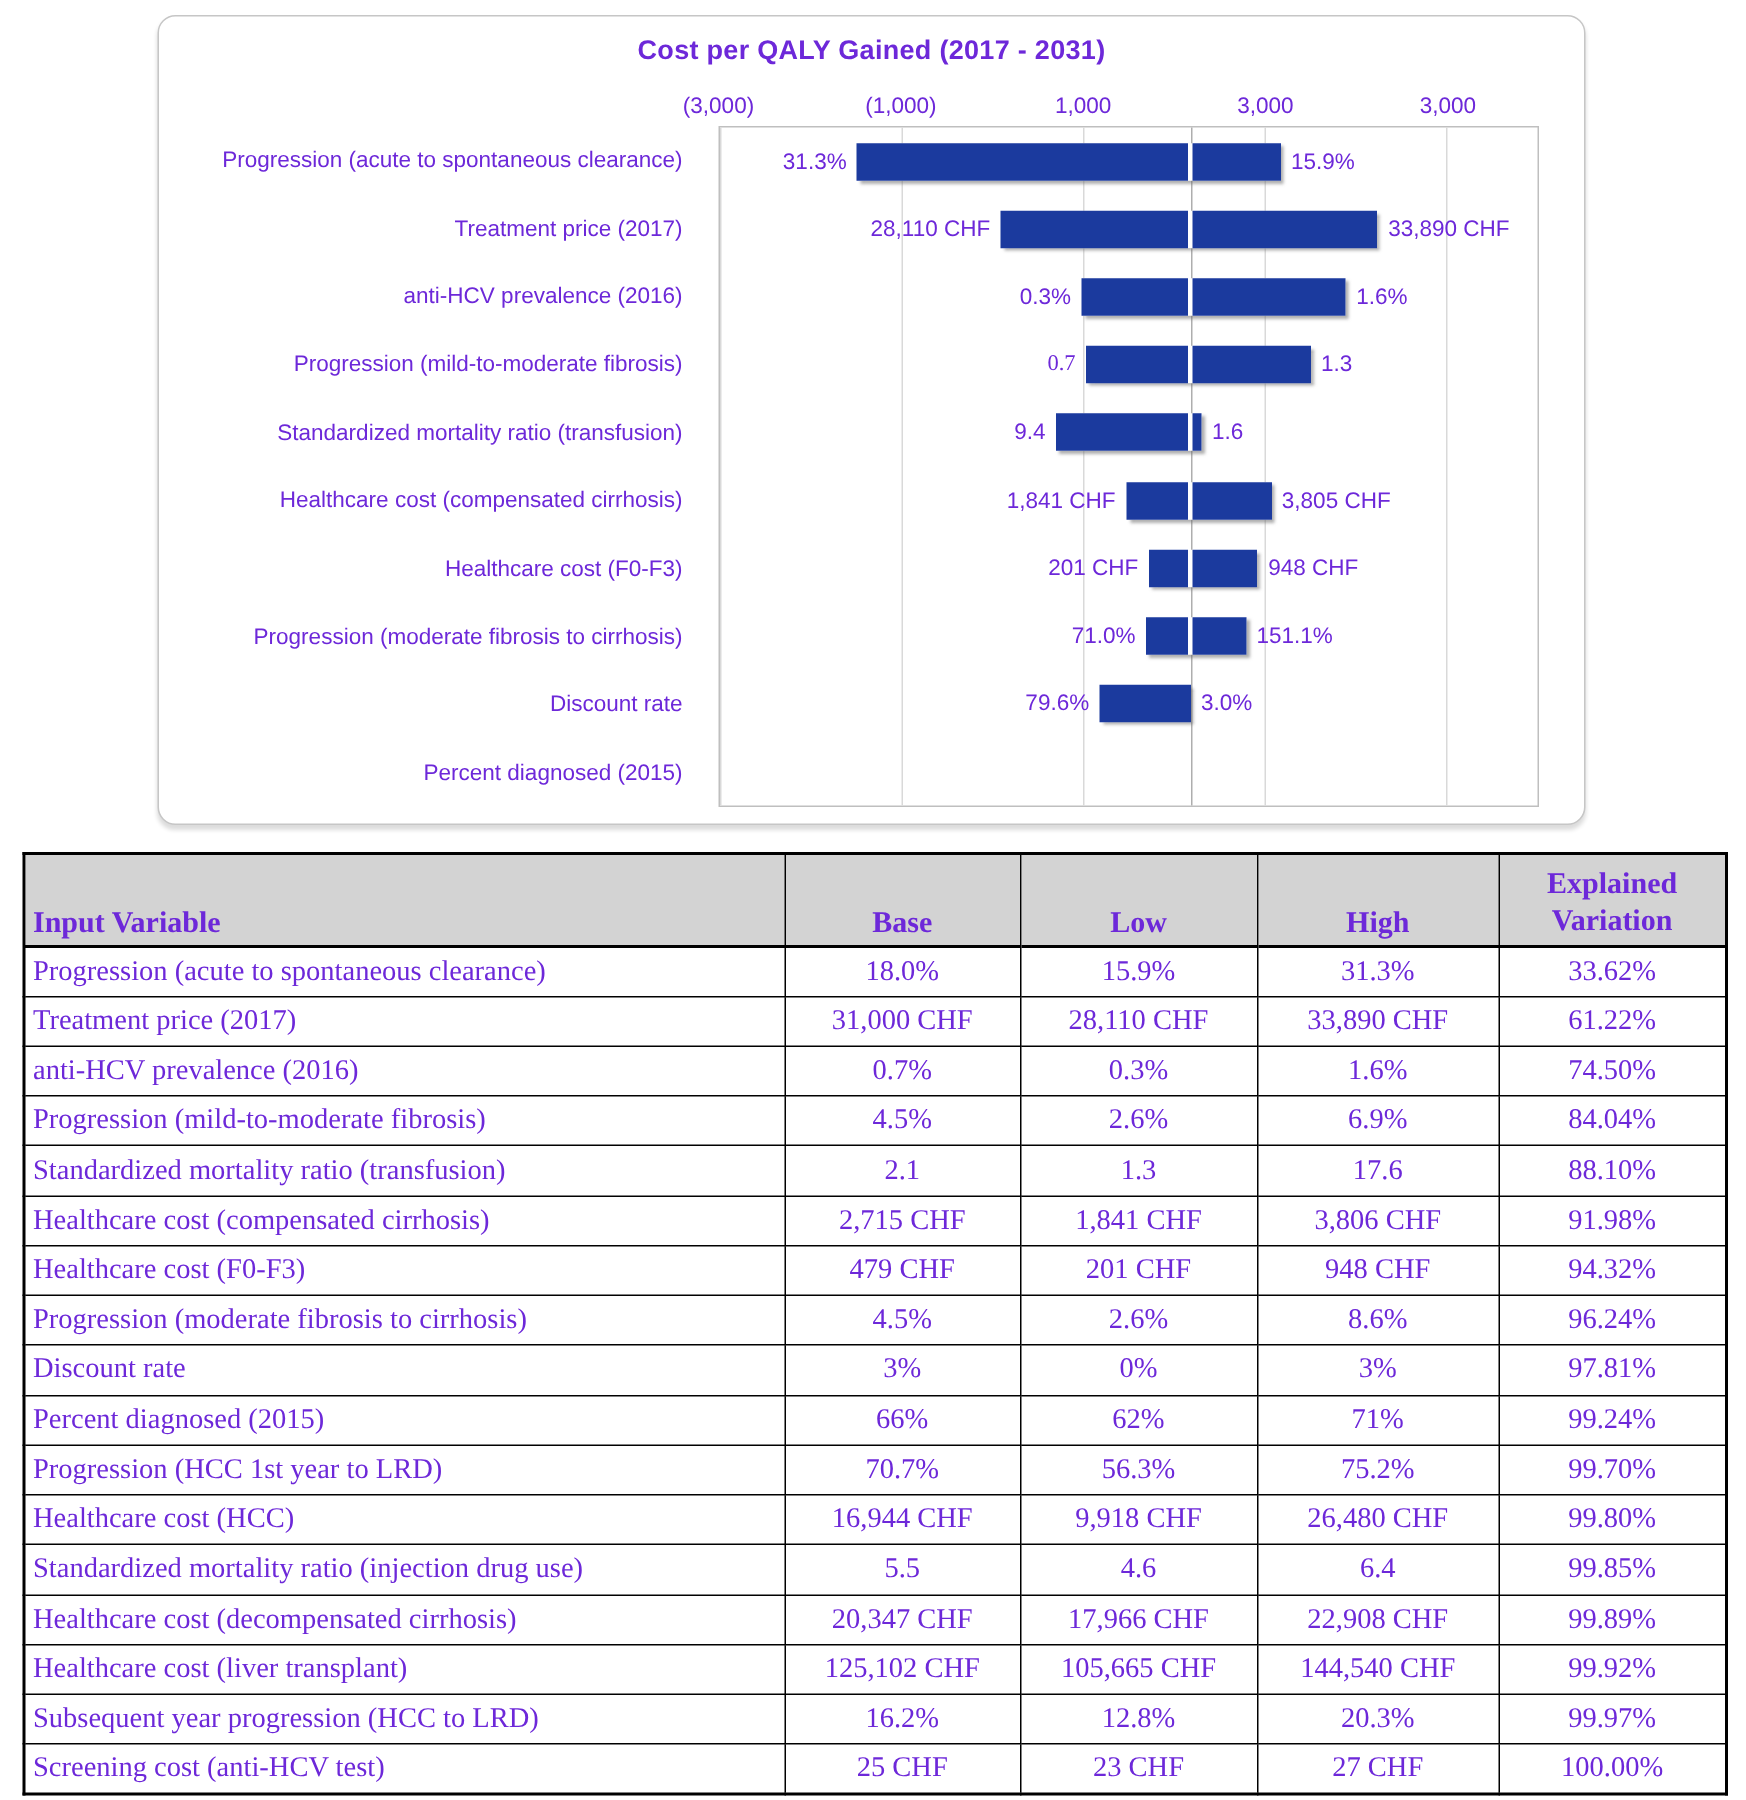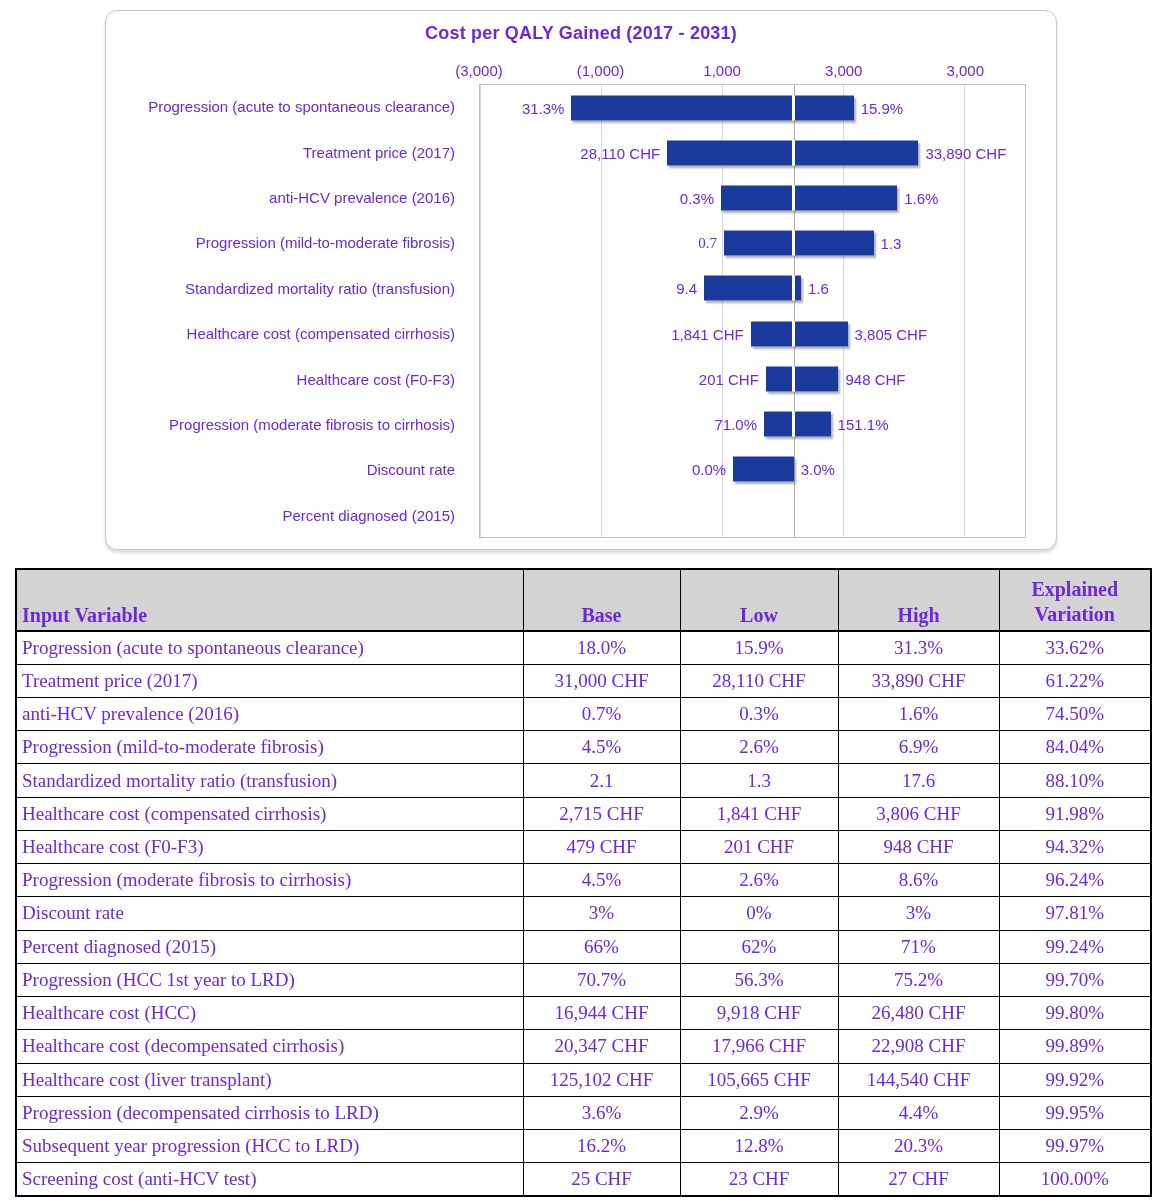--- a/index.html
+++ b/index.html
@@ -133,21 +133,21 @@
               <div class="seg" style="left: 0px; width: calc(44.5455% - 1.5px); background: rgb(27, 58, 158);"></div>
               <div class="seg" style="left: calc(44.5455% + 1.5px); right: 0px; background: rgb(27, 58, 158);"></div>
             </div>
             <div class="blabel lo" style="right: 47.8889%;">71.0%</div>
             <div class="blabel hi" style="left: 64.3333%;">151.1%</div>
           </div>
           <div class="trow">
             <div class="tbar" style="left: 46.4444%; width: 11.1111%; background: rgb(255, 255, 255);">
               <div class="seg" style="left: 0px; right: 0px; background: rgb(27, 58, 158);"></div>
             </div>
-            <div class="blabel lo" style="right: 53.5556%;">0.0%</div>
+            <div class="blabel lo" style="right: 53.5556%;">79.6%</div>
             <div class="blabel hi" style="left: 57.5556%;">3.0%</div>
           </div>
         </div>
     </div>
   </div>
 
   <table class="data-table">
     <colgroup>
       <col style="width:507px">
         <col style="width:157px">
@@ -243,41 +243,41 @@
           <td>99.70%</td>
         </tr>
         <tr>
           <td class="left">Healthcare cost (HCC)</td>
           <td>16,944 CHF</td>
           <td>9,918 CHF</td>
           <td>26,480 CHF</td>
           <td>99.80%</td>
         </tr>
         <tr>
+          <td class="left">Standardized mortality ratio (injection drug use)</td>
+          <td>5.5</td>
+          <td>4.6</td>
+          <td>6.4</td>
+          <td>99.85%</td>
+        </tr>
+        <tr>
           <td class="left">Healthcare cost (decompensated cirrhosis)</td>
           <td>20,347 CHF</td>
           <td>17,966 CHF</td>
           <td>22,908 CHF</td>
           <td>99.89%</td>
         </tr>
         <tr>
           <td class="left">Healthcare cost (liver transplant)</td>
           <td>125,102 CHF</td>
           <td>105,665 CHF</td>
           <td>144,540 CHF</td>
           <td>99.92%</td>
         </tr>
         <tr>
-          <td class="left">Progression (decompensated cirrhosis to LRD)</td>
-          <td>3.6%</td>
-          <td>2.9%</td>
-          <td>4.4%</td>
-          <td>99.95%</td>
-        </tr>
-        <tr>
           <td class="left">Subsequent year progression (HCC to LRD)</td>
           <td>16.2%</td>
           <td>12.8%</td>
           <td>20.3%</td>
           <td>99.97%</td>
         </tr>
         <tr>
           <td class="left">Screening cost (anti-HCV test)</td>
           <td>25 CHF</td>
           <td>23 CHF</td>

